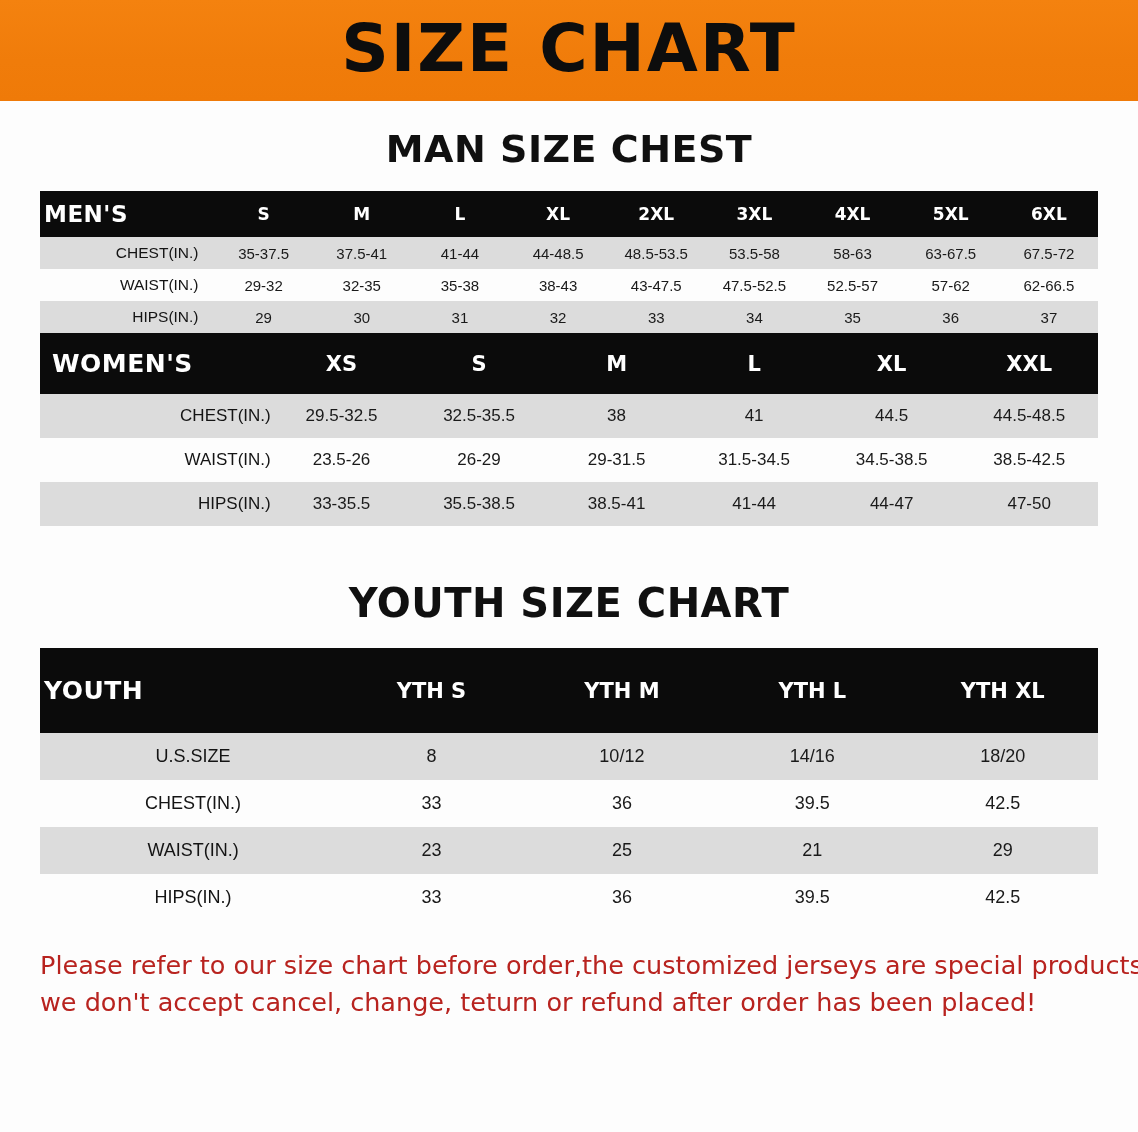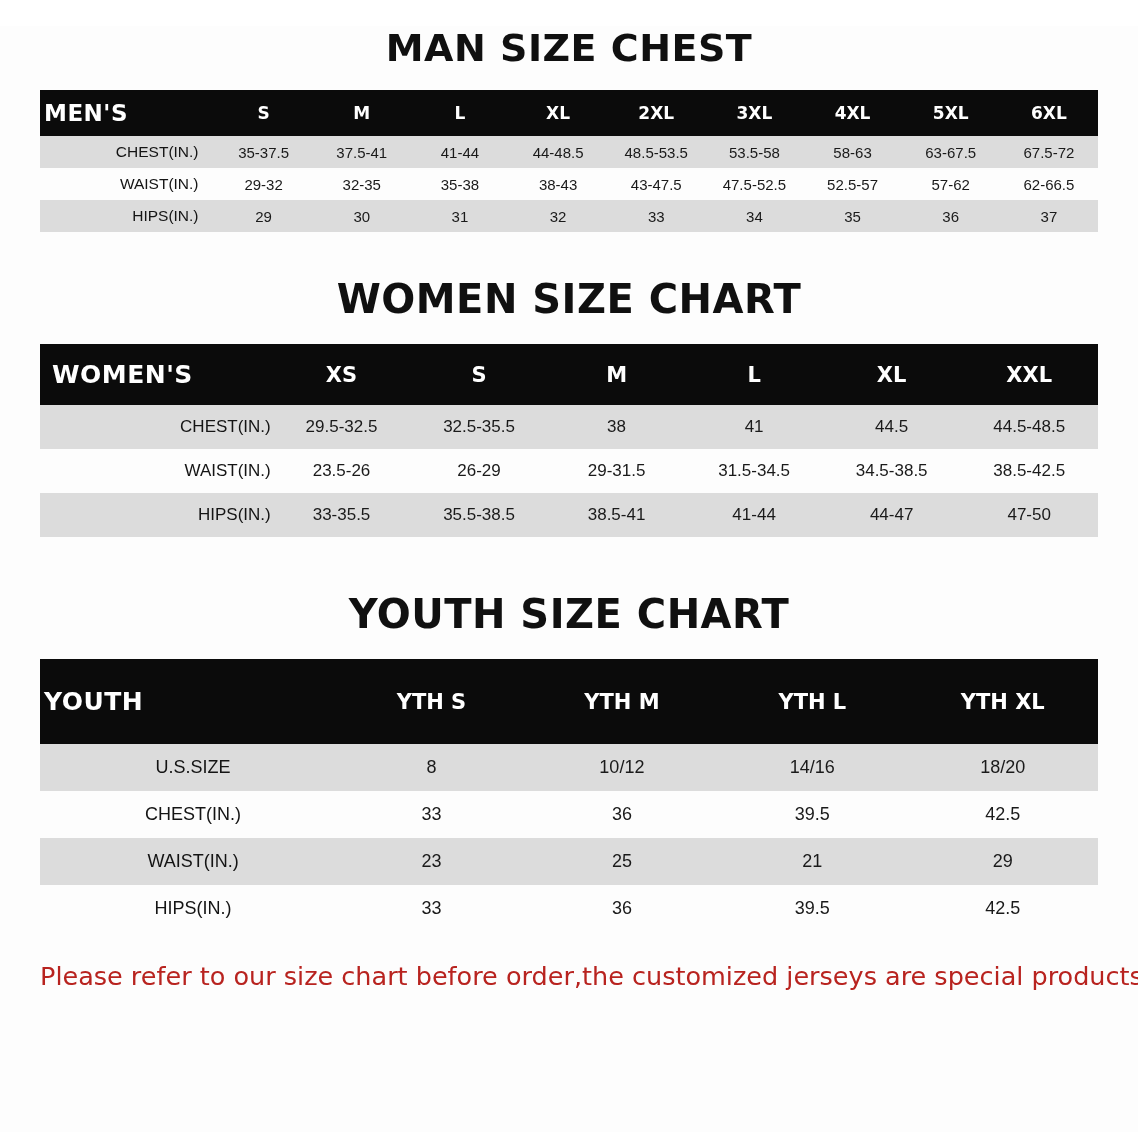--- a/index.html
+++ b/index.html
@@ -121,20 +121,23 @@
     line-height: 1.45;
     font-family: "DejaVu Sans", sans-serif;
   }
   .note div { white-space: nowrap; }
 </style>
 </head>
 <body>
 
 <div class="page">
 
+  <div class="banner">
+    <h1 class="banner-title">SIZE CHART</h1>
+  </div>
 
   <div class="section-title t-man">MAN SIZE CHEST</div>
   <div class="table-wrap">
     <table class="men">
       <colgroup>
         <col style="width:16.5%">
         <col span="9" style="width:9.28%">
       </colgroup>
       <thead>
         <tr>
@@ -184,21 +187,20 @@
           <td>33</td>
           <td>34</td>
           <td>35</td>
           <td>36</td>
           <td>37</td>
         </tr>
       </tbody>
     </table>
   </div>
 
-  <div class="section-title t-women">WOMEN SIZE CHART</div>
   <div class="table-wrap">
     <table class="women">
       <colgroup>
         <col style="width:22%">
         <col span="6" style="width:13%">
       </colgroup>
       <thead>
         <tr>
           <th class="label-col">WOMEN'S</th>
           <th>XS</th>
@@ -285,15 +287,16 @@
           <td>36</td>
           <td>39.5</td>
           <td>42.5</td>
         </tr>
       </tbody>
     </table>
   </div>
 
   <div class="note">
     <div>Please refer to our size chart before order,the customized jerseys are special products,</div>
+    <div>we don't accept cancel, change, teturn or refund after order has been placed!</div>
   </div>
 
 </div>
 
 </body></html>

